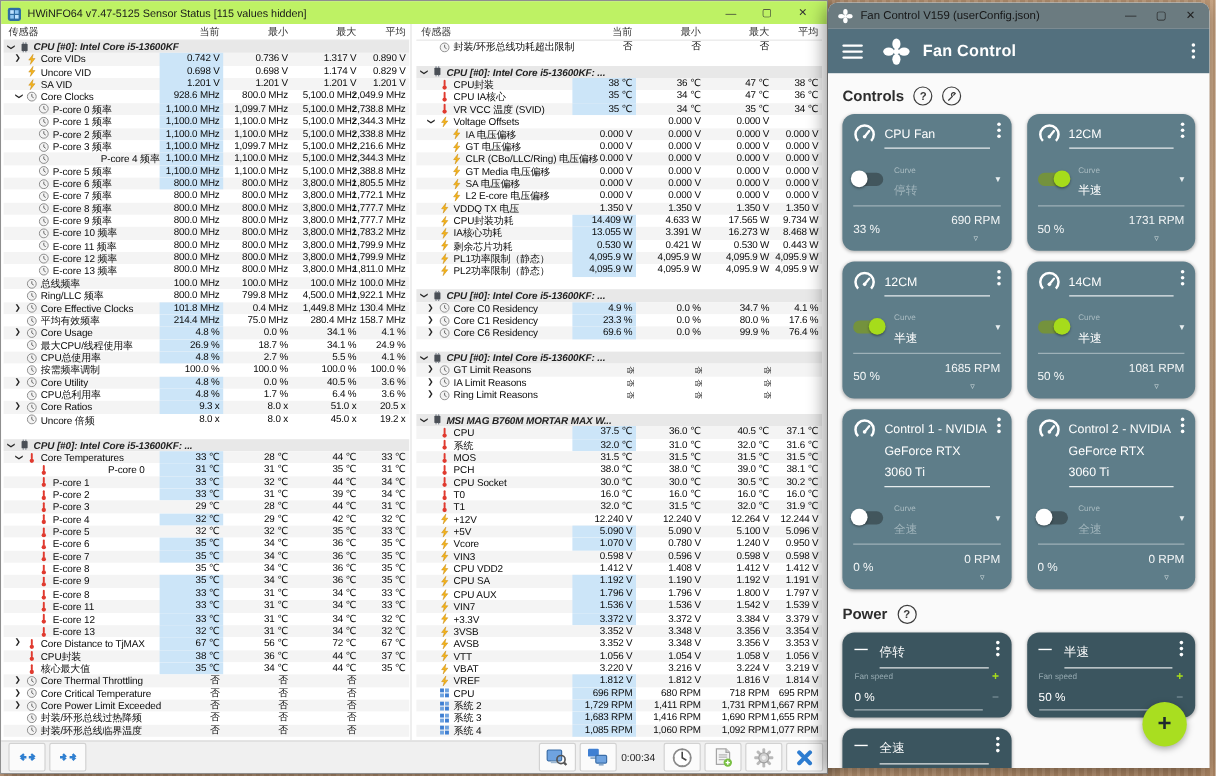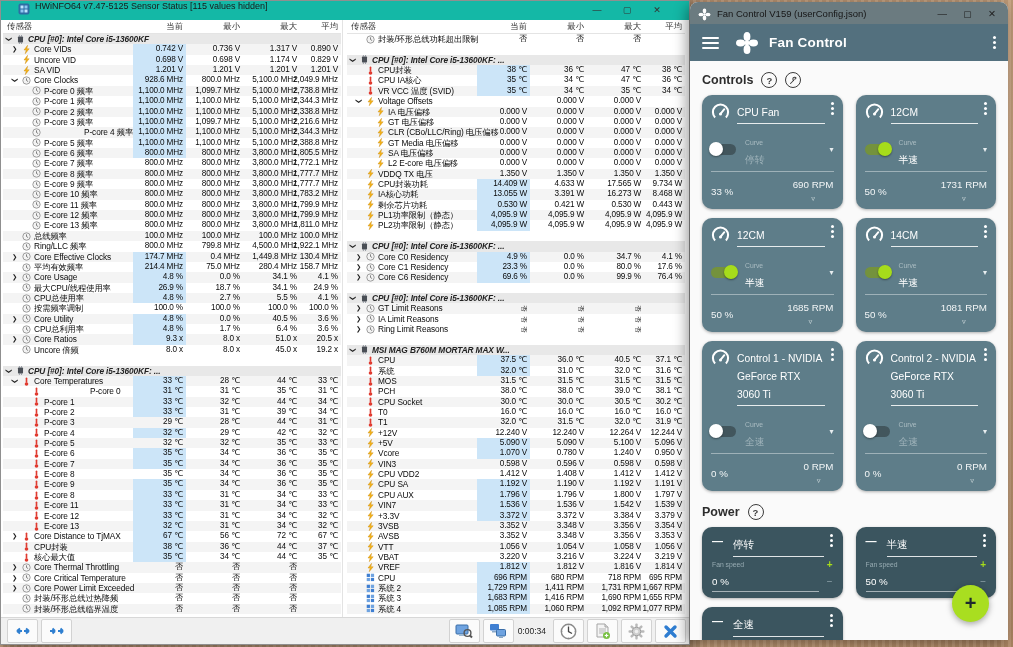--- a/index.html
+++ b/index.html
@@ -4,21 +4,21 @@
 <style>
   html,body{margin:0;padding:0;}
   body{width:1013px;height:647px;position:relative;overflow:hidden;
        font-family:"Liberation Sans","DejaVu Sans",sans-serif;
        background:linear-gradient(135deg,#c9a47e 0%,#bd9674 40%,#c8a37f 70%,#b28a66 100%);}
   body::before{content:"";position:absolute;inset:0;
        background:repeating-linear-gradient(90deg,rgba(255,255,255,.08) 0 3px,rgba(0,0,0,.05) 3px 7px);}
   
   .hw-window{position:absolute;left:0;top:0;width:690px;height:645px;background:#fff;
        border:1px solid #8f8f8f;box-sizing:border-box;box-shadow:3px 4px 14px rgba(0,0,0,.45);}
-  .hw-titlebar{height:19px;background:#14b8a6;display:flex;padding:0 17px;border-bottom:1px solid #e2e2e2;}
+  .hw-titlebar{height:19px;background:#bef264;display:flex;align-items:center;padding:0 5px;border-bottom:1px solid #e2e2e2;}
   .hw-appicon{width:12px;height:12px;margin-right:5px;flex:0 0 auto;}
   .hw-title{font-size:9px;color:#1a1a1a;}
   .hw-winbtns{margin-left:auto;display:flex;gap:0;}
   .hw-winbtn{width:30px;height:18px;display:flex;align-items:center;justify-content:center;font-size:9px;color:#333;}
   .hw-body{position:absolute;top:19px;left:0;right:0;bottom:27px;background:#fff;overflow:hidden;}
   .pane{position:absolute;top:0;width:338px;height:100%;}
   #pane-left{left:2px;}
   #pane-right{left:346px;}
   .pane-divider{position:absolute;left:341px;top:0;bottom:0;width:1px;background:#e3e3e3;}
   .pane-head{position:relative;height:13px;border-bottom:1px solid #e4e4e4;}
@@ -418,21 +418,21 @@
           <div class="s-row odd">
             <span class="hl-bg"></span>
             <span class="arrow" style="left: 9px;">❯</span>
             <span class="ric" style="left: 19px;">
               <svg viewBox="0 0 10 10">
                 <circle cx="5" cy="5" r="4.1" fill="#f3f3f3" stroke="#8a8a8a" stroke-width="0.9"></circle>
                 <path d="M5 2.6 L5 5 L6.8 6.2" stroke="#666" stroke-width="0.9" fill="none"></path>
               </svg>
             </span>
             <span class="lbl" style="left: 31px;">Core Effective Clocks</span>
-            <span class="vv vc0">174.7 MHz</span>
+            <span class="vv vc0">101.8 MHz</span>
             <span class="vv vc1">0.4 MHz</span>
             <span class="vv vc2">1,449.8 MHz</span>
             <span class="vv vc3">130.4 MHz</span>
           </div>
           <div class="s-row">
             <span class="hl-bg"></span>
             <span class="ric" style="left: 19px;">
               <svg viewBox="0 0 10 10">
                 <circle cx="5" cy="5" r="4.1" fill="#f3f3f3" stroke="#8a8a8a" stroke-width="0.9"></circle>
                 <path d="M5 2.6 L5 5 L6.8 6.2" stroke="#666" stroke-width="0.9" fill="none"></path>

